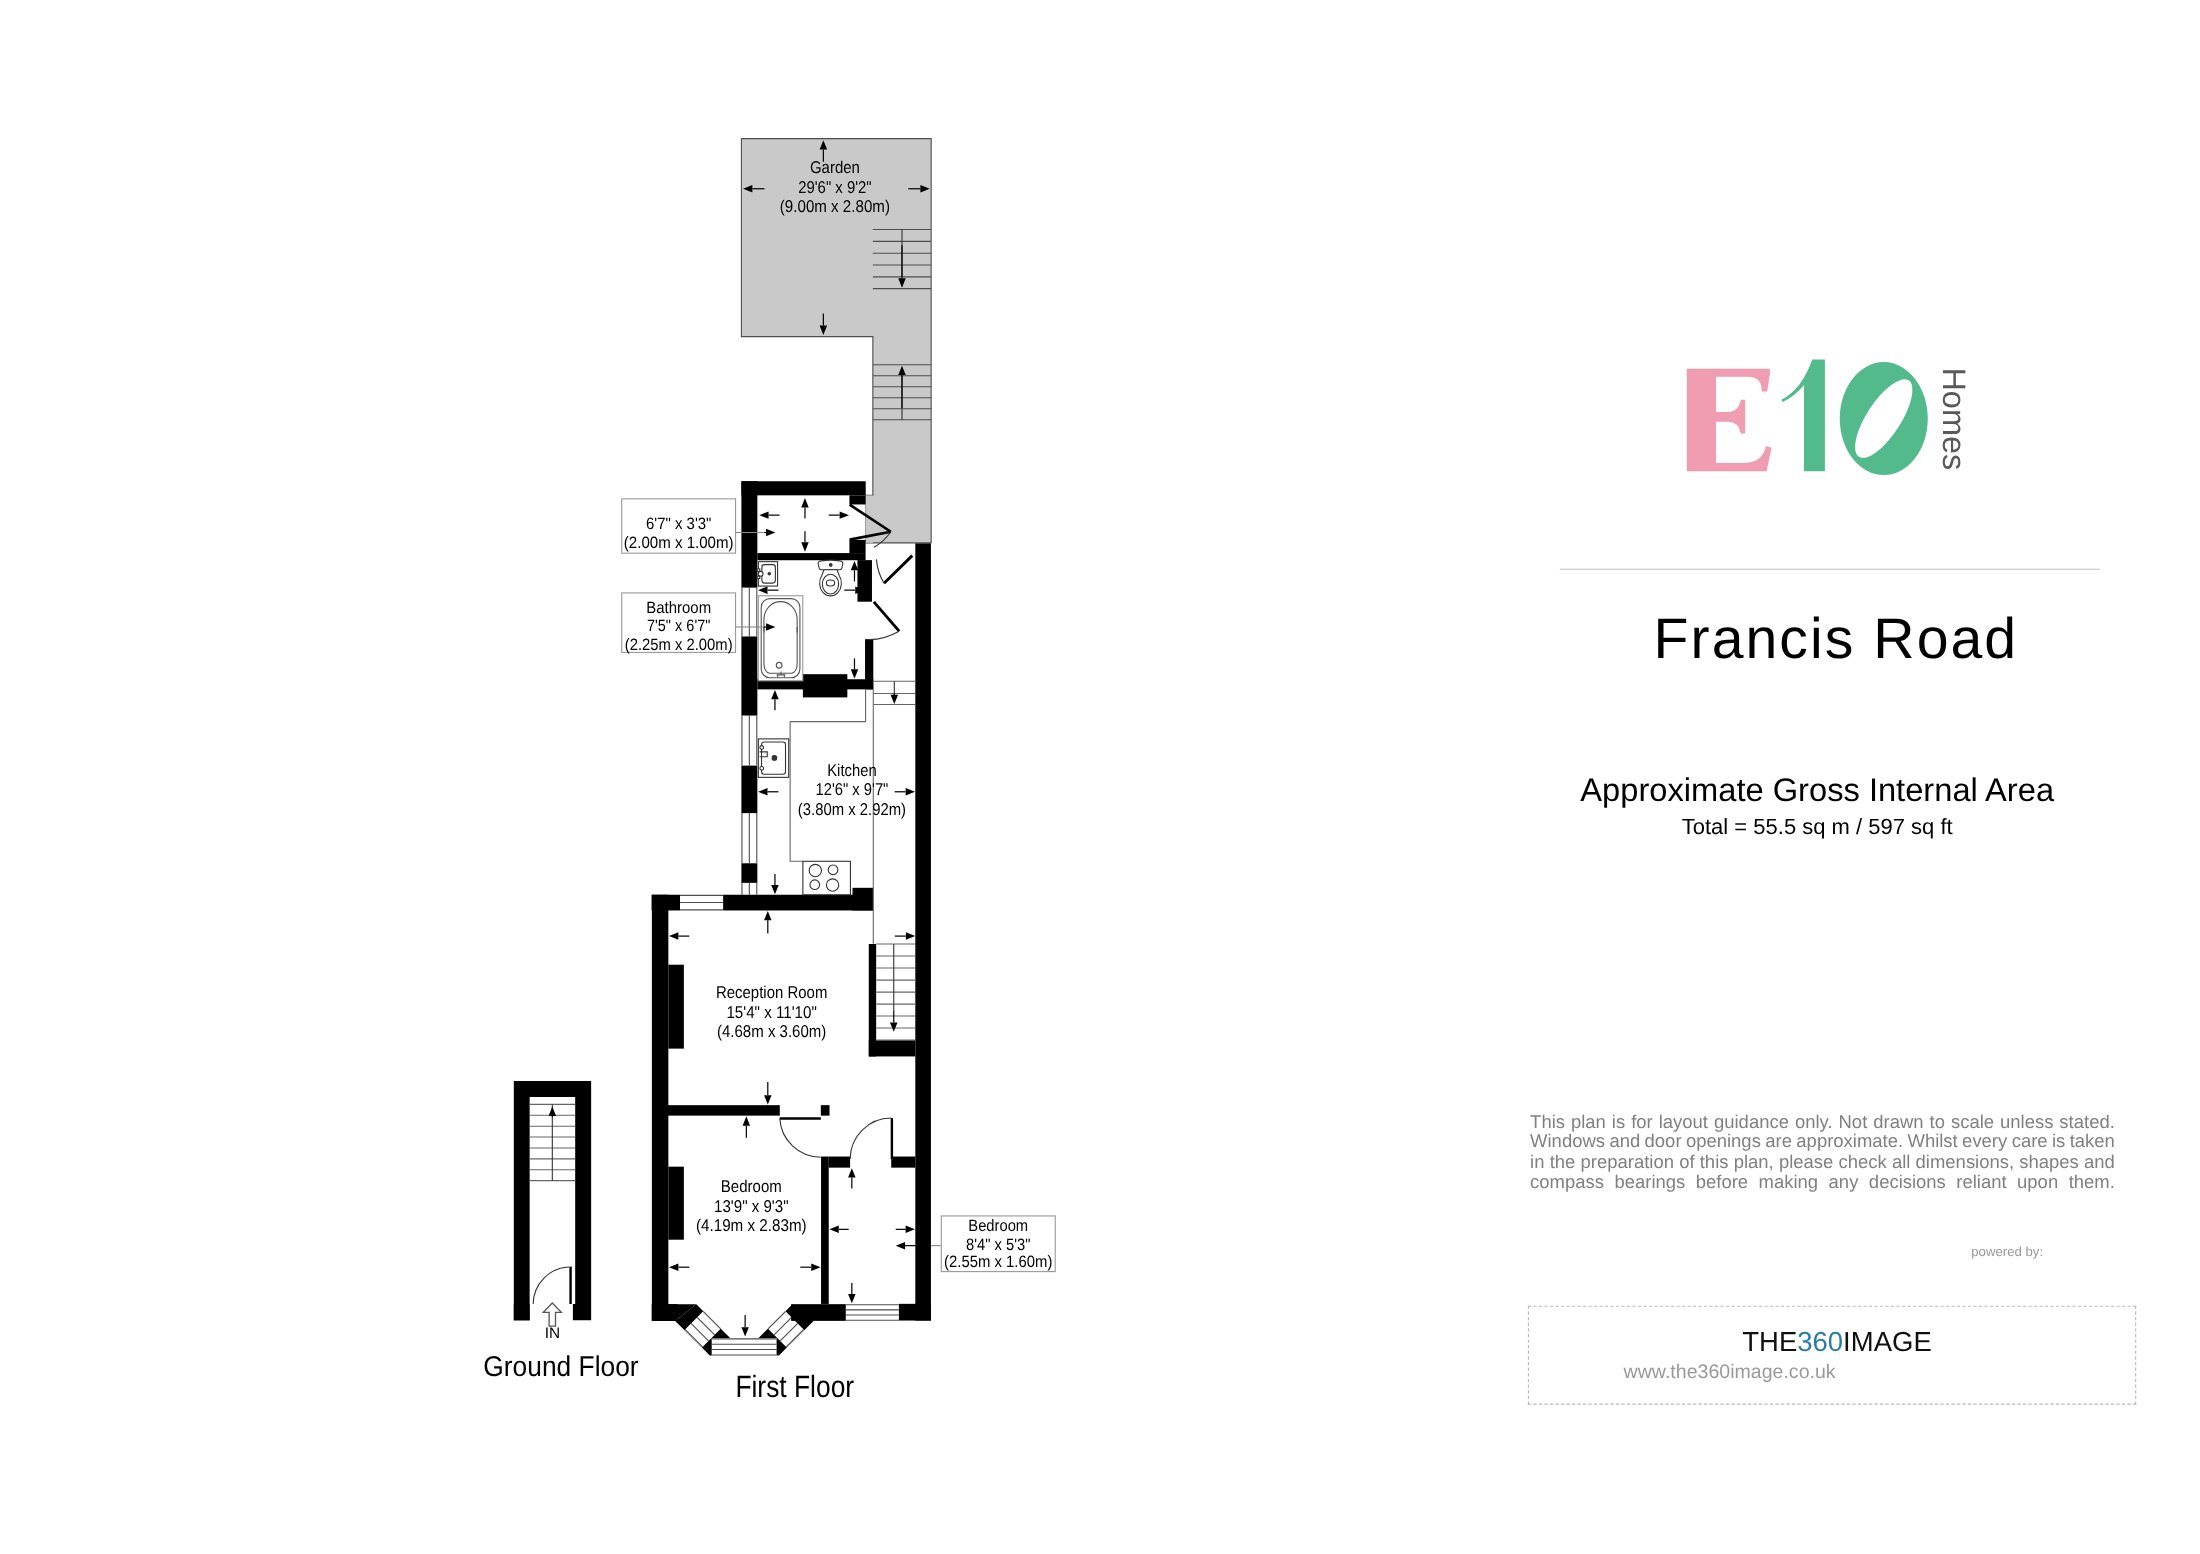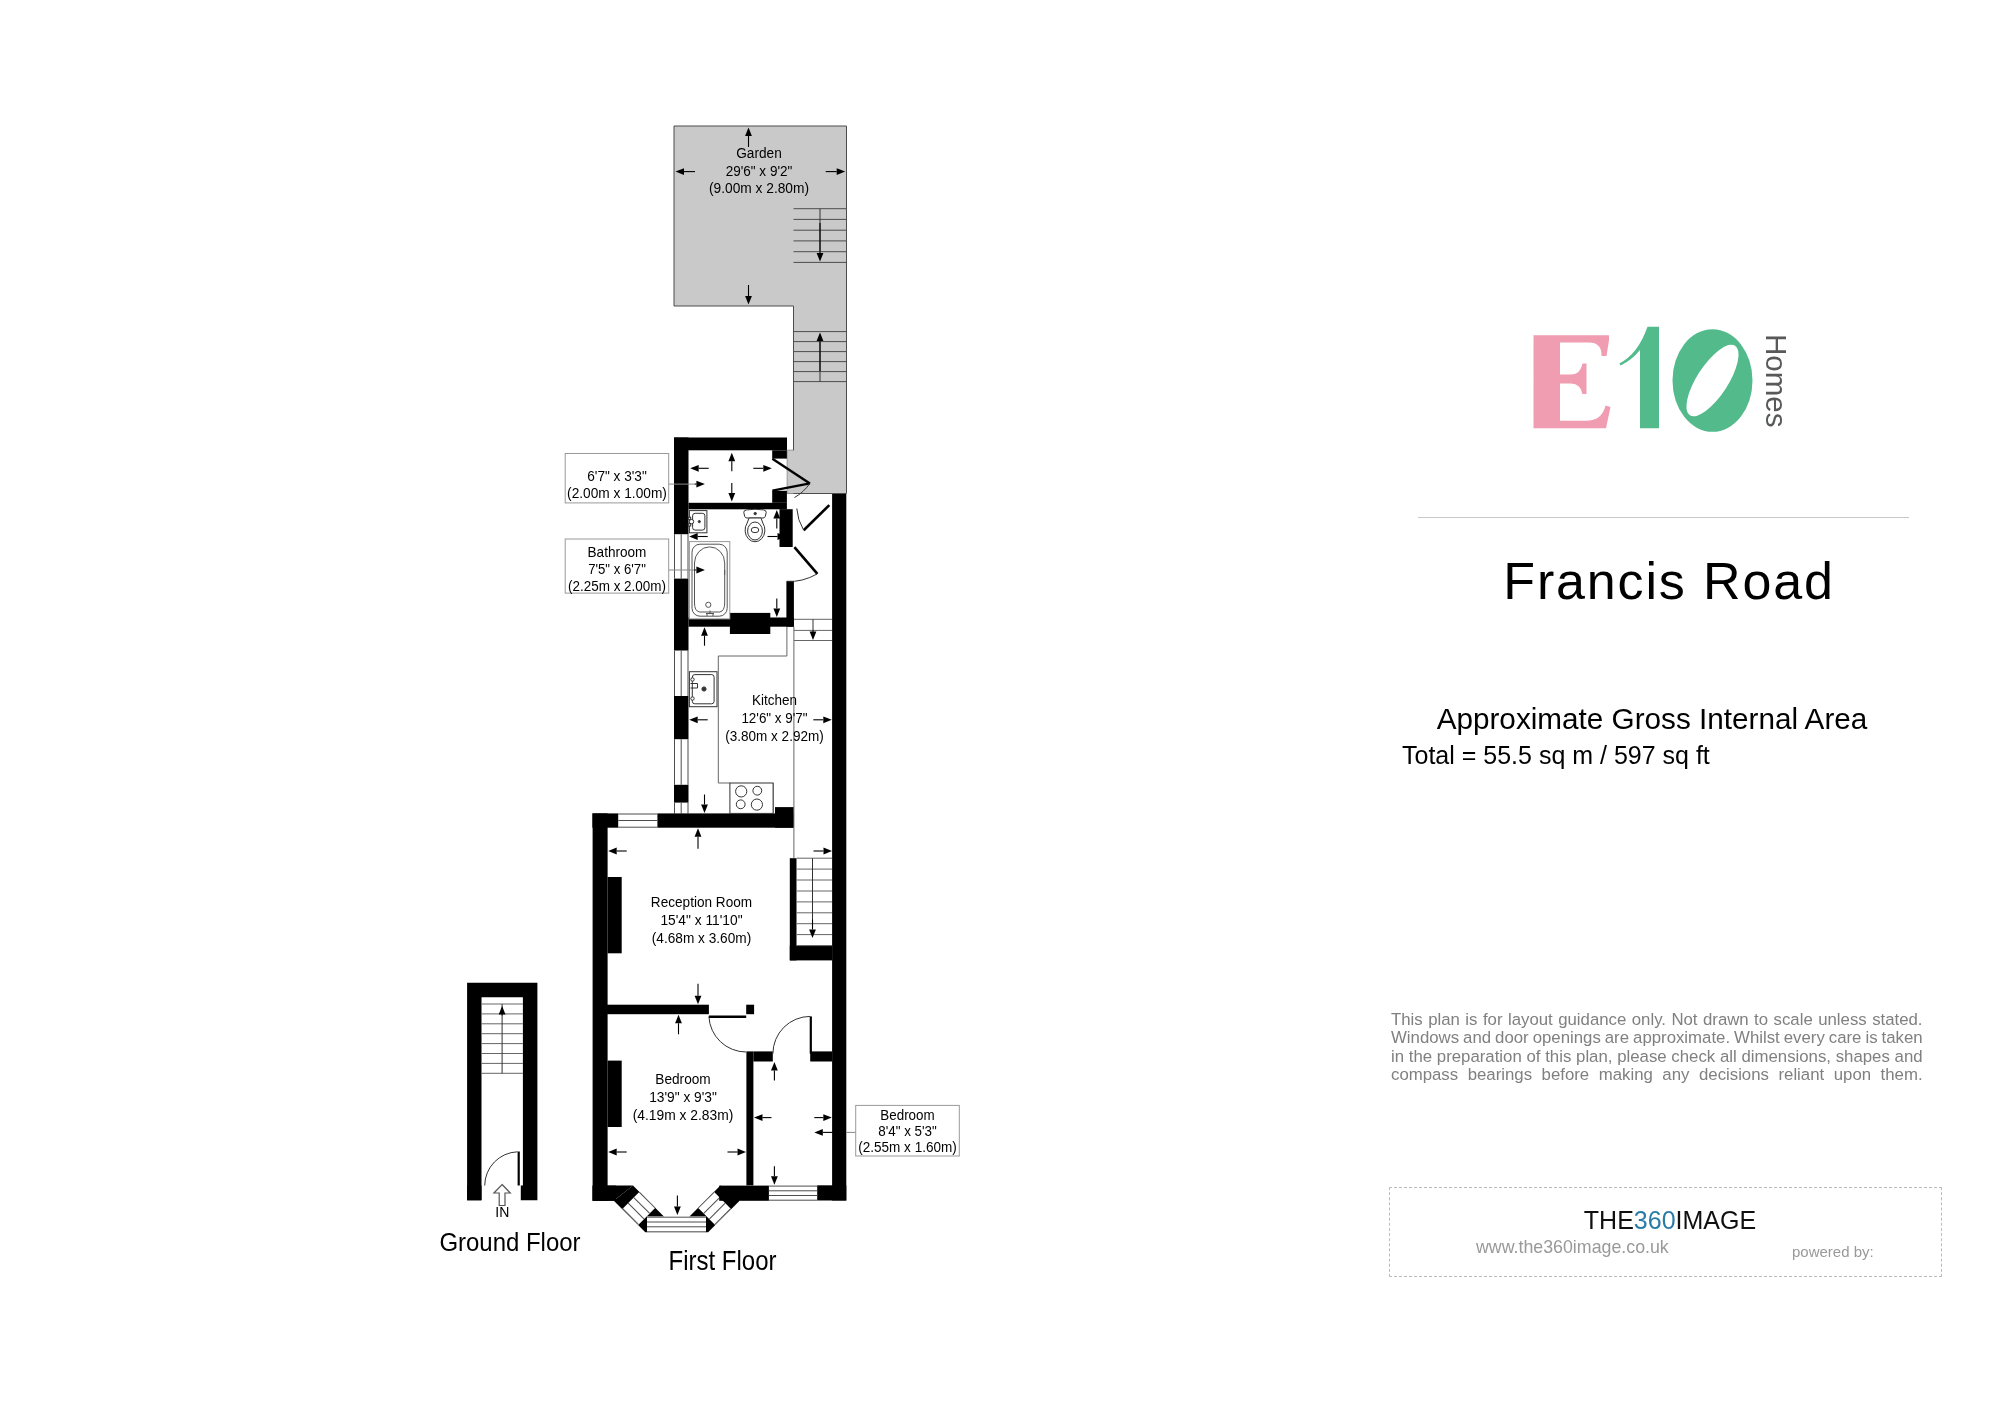--- a/index.html
+++ b/index.html
@@ -406,29 +406,29 @@
 
 <text x="246" y="24" transform="rotate(90 246 24)" font-family="Liberation Sans,sans-serif" font-size="29.5" fill="#58595b">Homes</text>
 </svg>
 
 <div class="abs" style="left:1418px;top:517px;width:491px;height:1px;background:#c8c8c8"></div>
 
 <div class="abs" style="left:1402px;top:702px;width:500px;text-align:center;font-size:29.7px;color:#000">Approximate Gross Internal Area</div>
 
 <div class="abs" style="left:1419px;top:551px;width:500px;text-align:center;font-size:52px;letter-spacing:1.85px;color:#000">Francis Road</div>
 
-<div class="abs" style="left:1402px;top:741px;width:500px;text-align:left;font-size:25px;color:#000">Total = 55.5 sq m / 597 sq ft</div>
+<div class="abs" style="left:1402px;top:741px;width:500px;text-align:center;font-size:20px;color:#000">Total = 55.5 sq m / 597 sq ft</div>
 
 <div class="abs" style="left:1391px;top:1011px;width:545px;font-size:16.8px;line-height:18.4px;color:#808080;white-space:nowrap">
 <div style="word-spacing:0.79px">This plan is for layout guidance only. Not drawn to scale unless stated.</div>
 <div style="word-spacing:-0.66px">Windows and door openings are approximate. Whilst every care is taken</div>
 <div style="word-spacing:0.07px">in the preparation of this plan, please check all dimensions, shapes and</div>
 <div style="word-spacing:4.88px">compass bearings before making any decisions reliant upon them.</div>
 </div>
 
 <div class="abs" style="left:1389px;top:1187px;width:551px;height:88px;border:1px dashed #bbb"></div>
 
-<div class="abs" style="left:1782px;top:1243px;background:#fff;padding:0 10px;font-size:15px;color:#999">powered by:</div>
+<div class="abs" style="left:1782px;top:1131px;background:#fff;padding:0 10px;font-size:12px;color:#999">powered by:</div>
 
 <div class="abs" style="left:1470px;top:1206px;width:400px;text-align:center;font-size:25px;color:#101010">THE<span style="color:#2a7ca5">360</span>IMAGE</div>
 
 <div class="abs" style="left:1476px;top:1237px;width:400px;text-align:left;font-size:17.8px;color:#999">www.the360image.co.uk</div>
 </div>
 
 </body></html>

